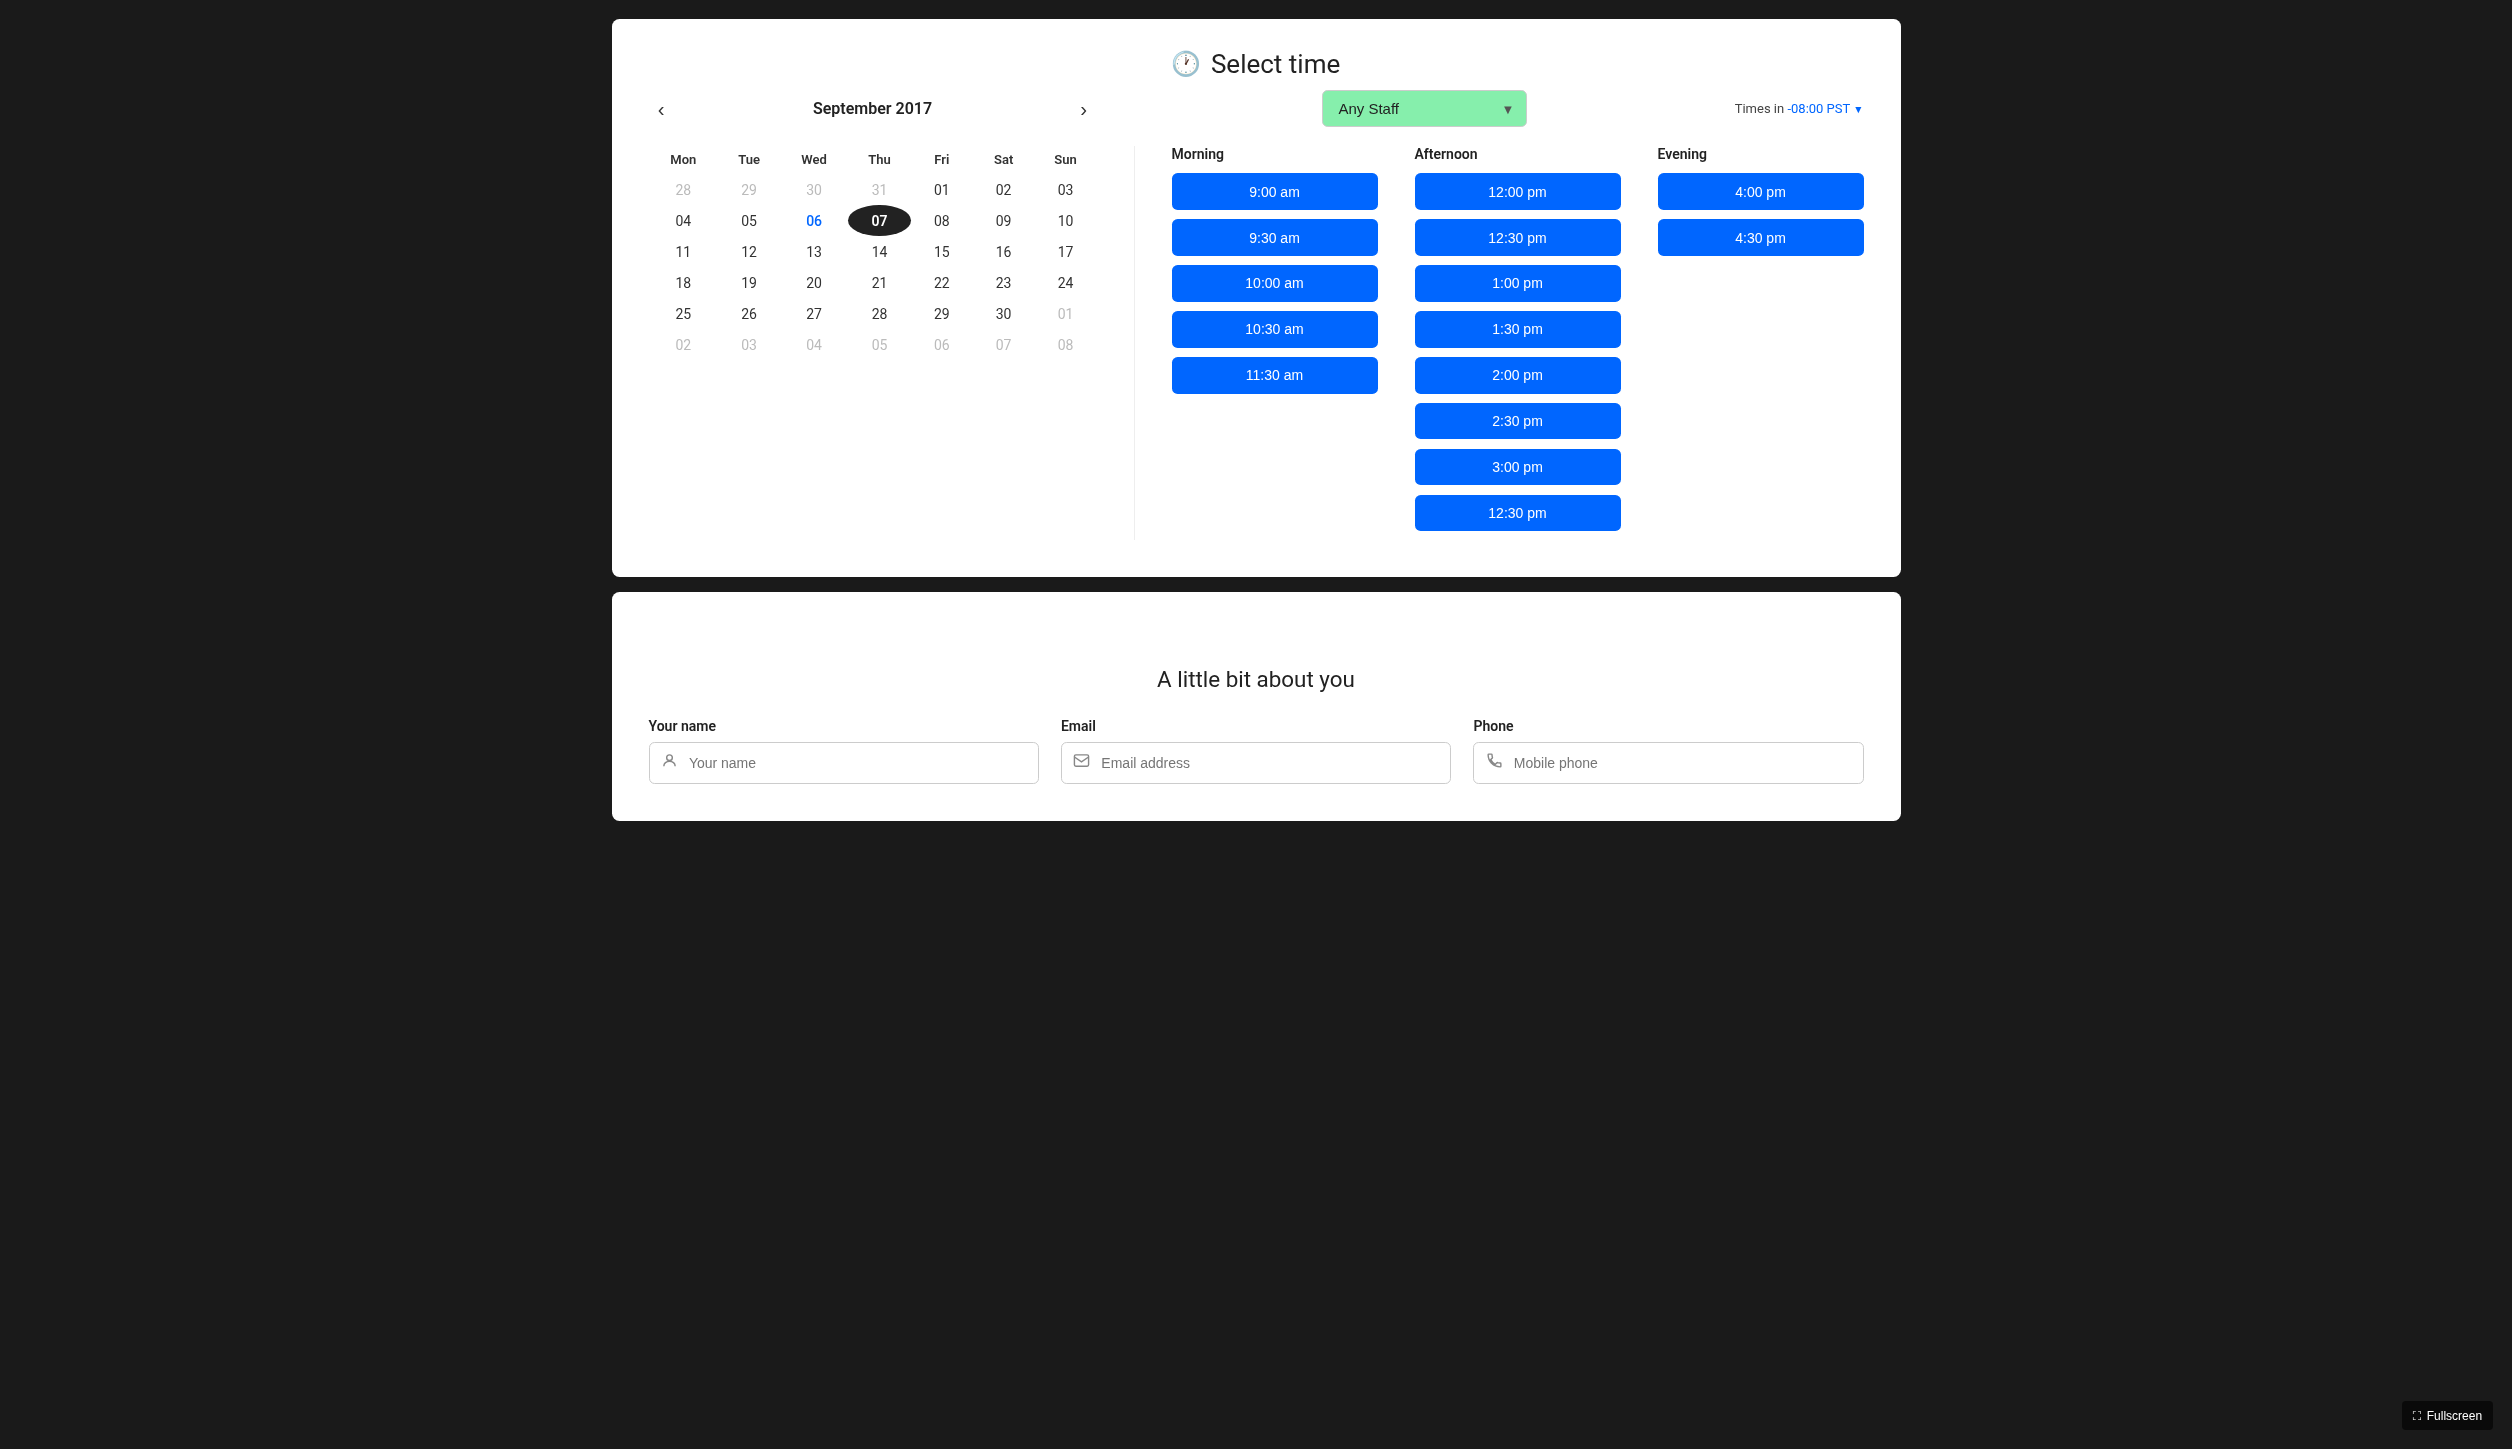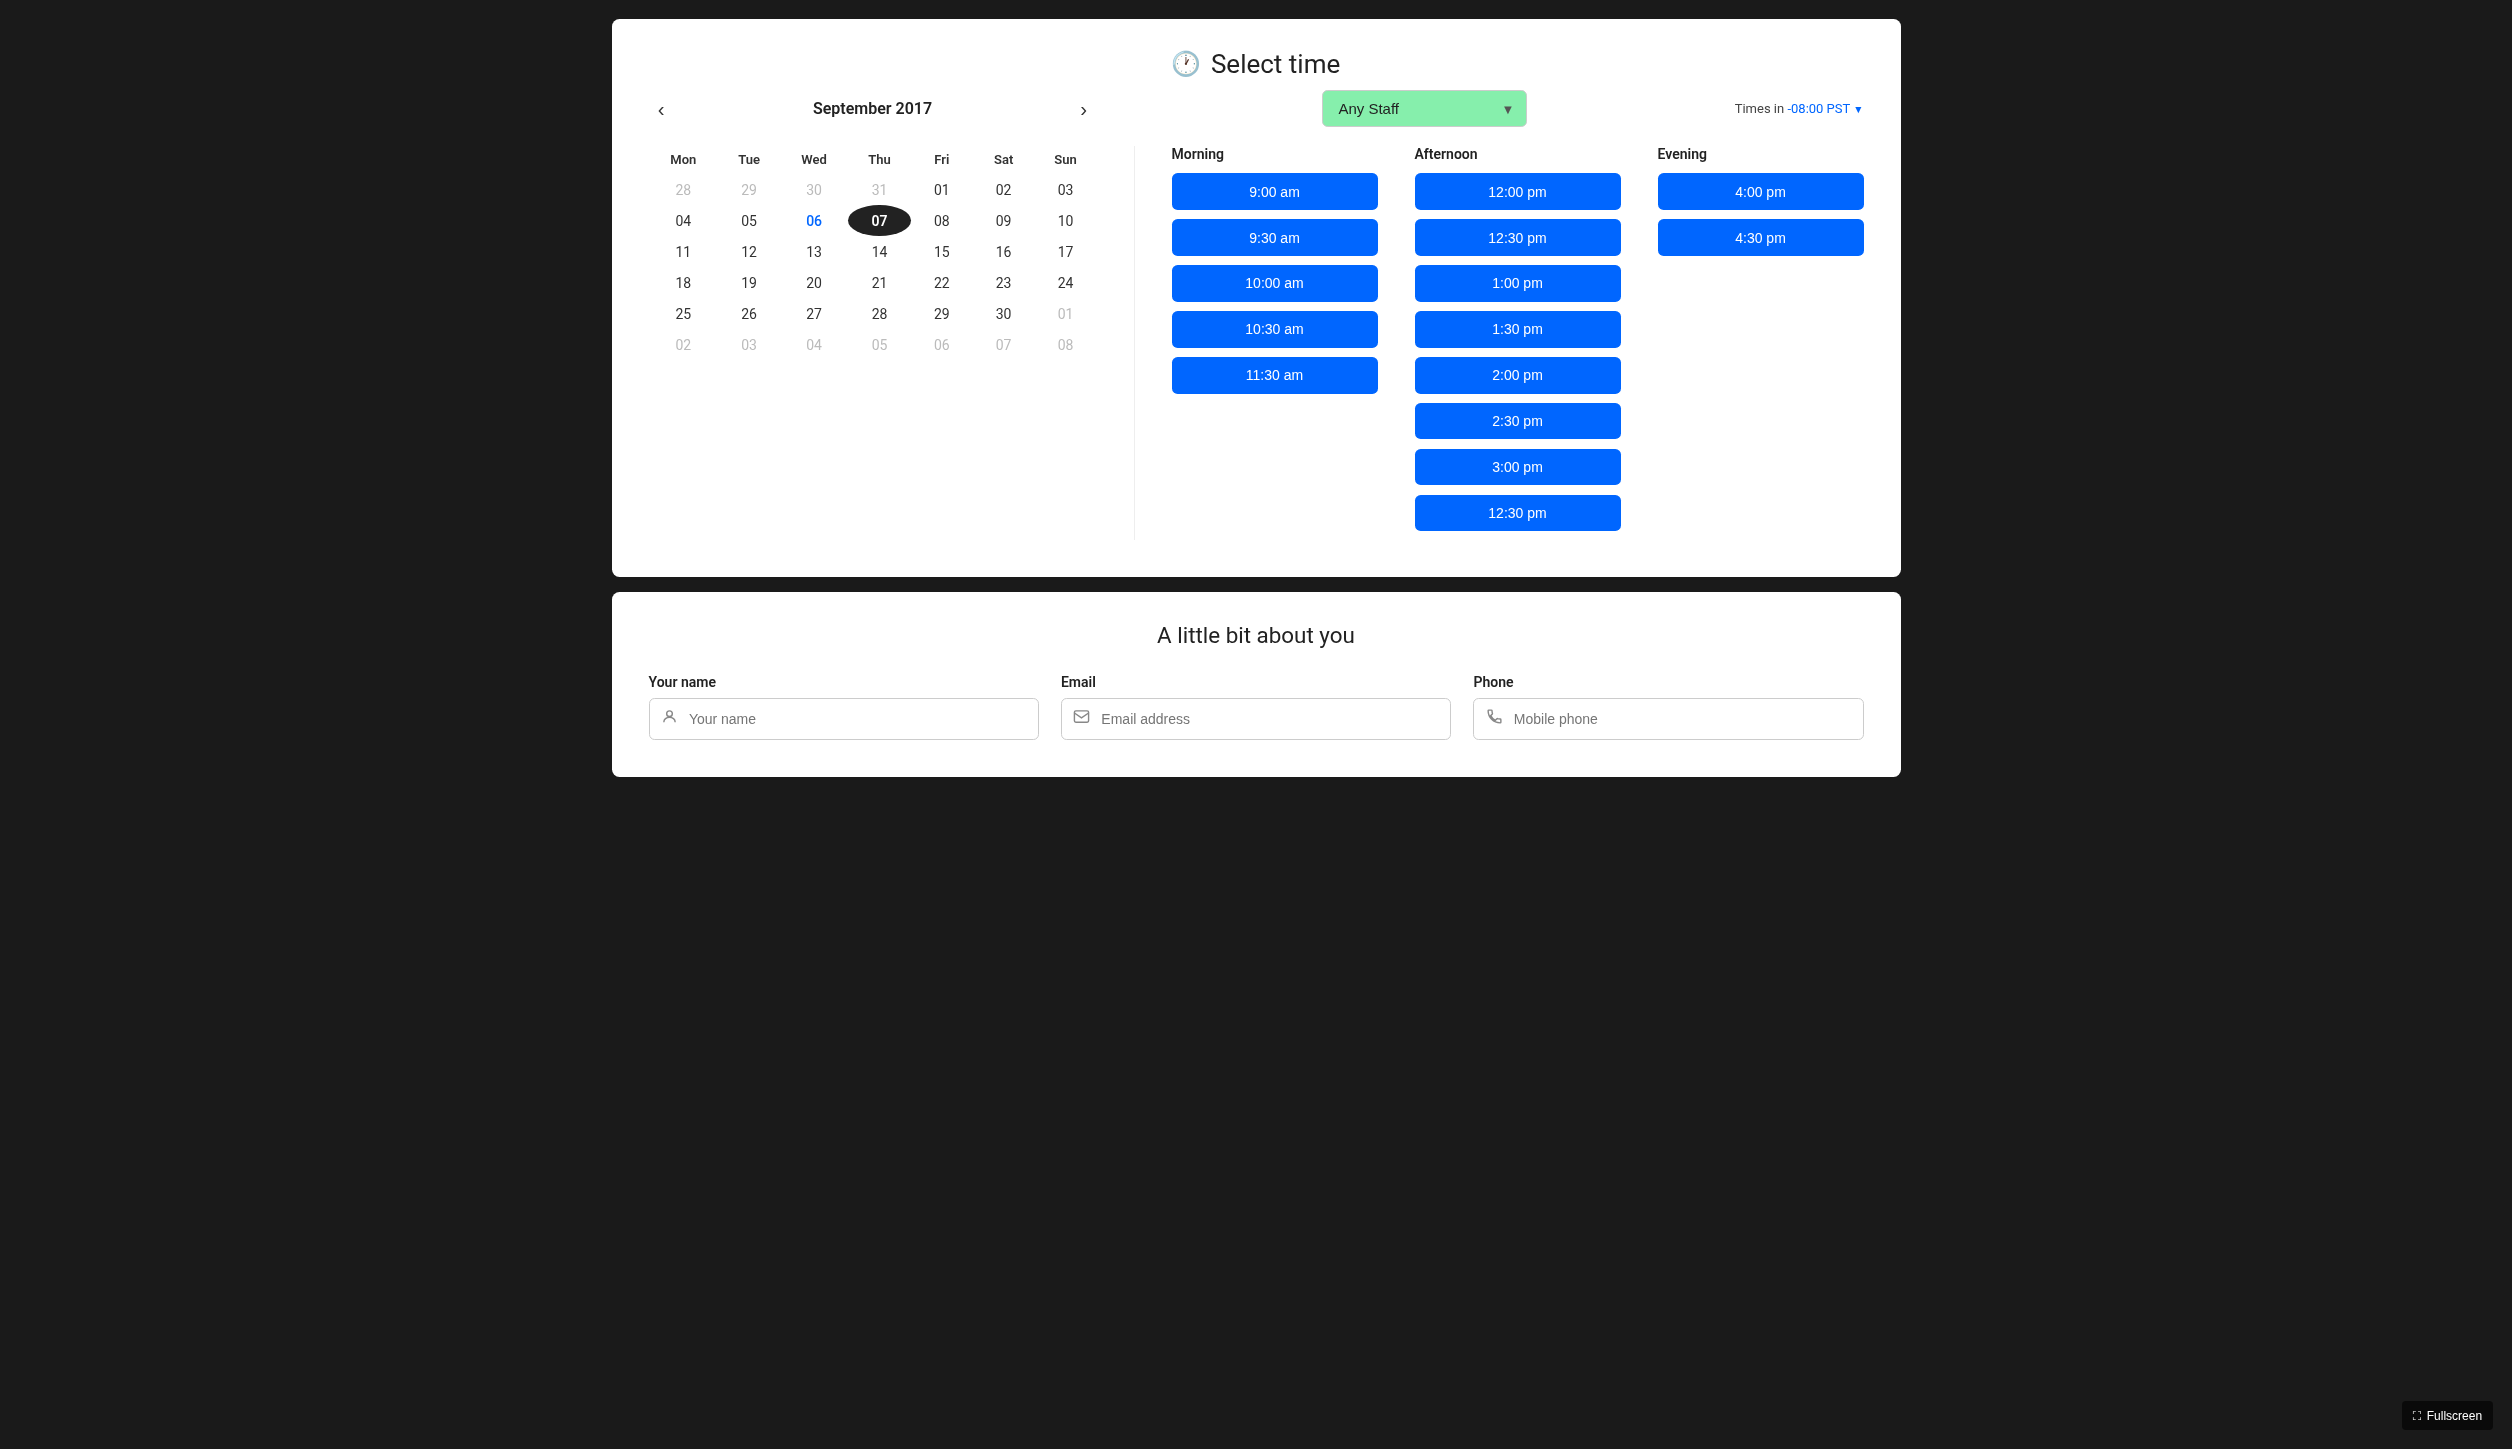--- a/index.html
+++ b/index.html
@@ -192,20 +192,21 @@
       max-width: 98vw;
       padding: 30px 37px 37px;
     }
 
     .section-title {
       text-align: center;
       font-size: 22.4px;
       font-weight: 400;
       color: #222;
       margin-bottom: 26px;
+      margin-top: 44px;
     }
 
     .form-row {
       display: flex;
       gap: 22.4px;
       align-items: flex-start;
     }
 
     .form-group {
       flex: 1;

